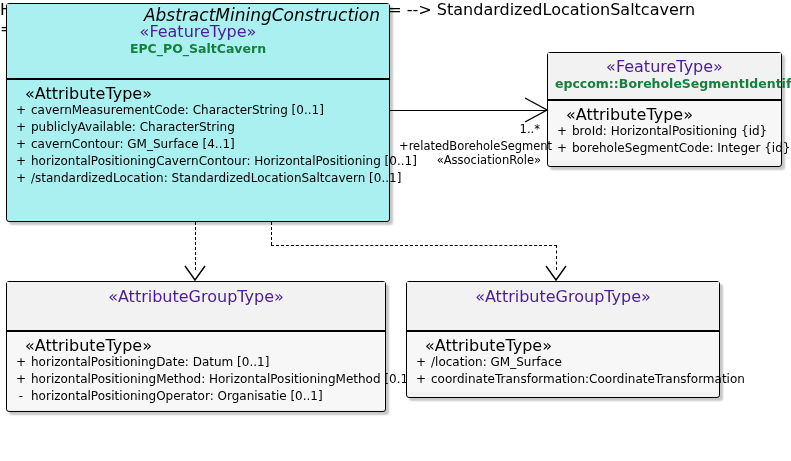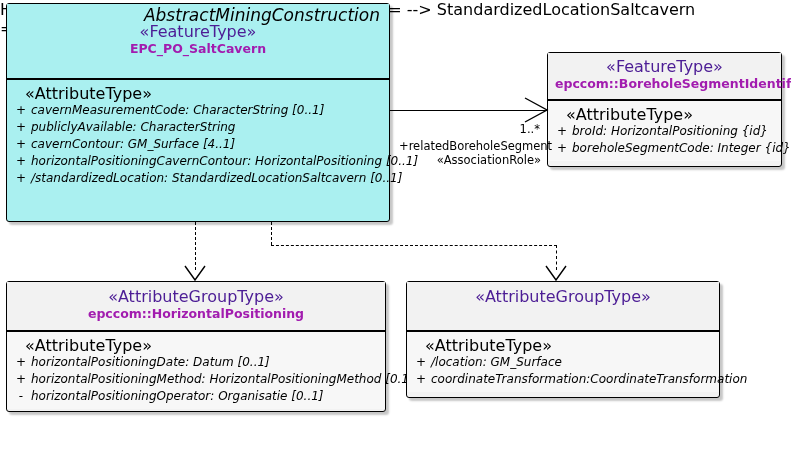--- a/index.html
+++ b/index.html
@@ -52,21 +52,21 @@
     padding-right: 2px;
   }
   .stereotype {
     font-size: 16px;
     color: #4c1d95;
     line-height: 16px;
   }
   .classname {
     font-size: 12.5px;
     font-weight: bold;
-    color: #a21caf;
+    color: #15803d;
     line-height: 17px;
   }
 
   .attr-group-label {
     font-size: 16px;
     color: #000;
     line-height: 17px;
     padding-left: 14px;
   }
   .attr-row {
@@ -78,21 +78,20 @@
     white-space: nowrap;
   }
   .attr-vis {
     width: 20px;
     flex: 0 0 20px;
     text-align: center;
     font-size: 12px;
   }
   .attr-text {
     flex: 1 1 auto;
-    font-style: italic;
   }
 
   
   .hline {
     position: absolute;
     height: 0;
     border-top: 1.4px solid #000;
   }
   .vdash {
     position: absolute;
@@ -167,21 +166,20 @@
         <span class="attr-vis">+</span>
         <span class="attr-text">boreholeSegmentCode: Integer {id}</span>
       </div>
     </div>
   </div>
 
   
   <div class="uml-box" style="left:6px; top:281px; width:380px; height:131px;">
     <div class="box-head" style="height:50px; padding-top:7px;">
       <div class="stereotype">«AttributeGroupType»</div>
-      <div class="classname">epccom::HorizontalPositioning</div>
     </div>
     <div class="box-body">
       <div class="attr-group-label">«AttributeType»</div>
       <div class="attr-row">
         <span class="attr-vis">+</span>
         <span class="attr-text">horizontalPositioningDate: Datum [0..1]</span>
       </div>
       <div class="attr-row">
         <span class="attr-vis">+</span>
         <span class="attr-text">horizontalPositioningMethod: HorizontalPositioningMethod [0.1]</span>

